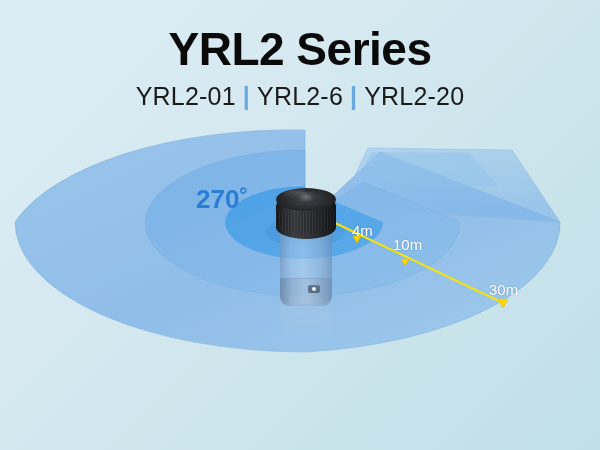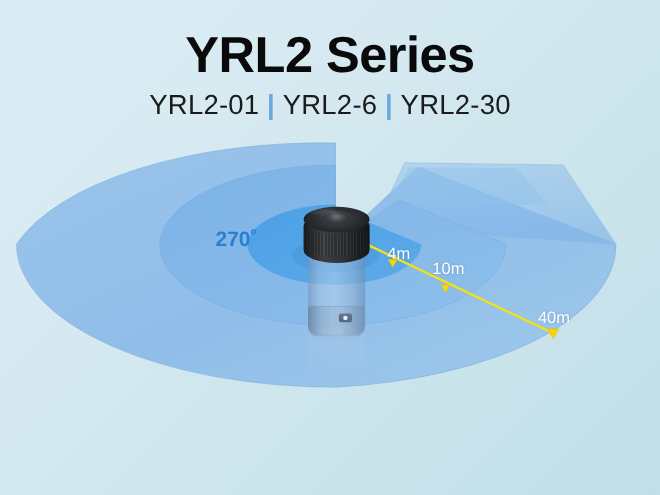--- a/index.html
+++ b/index.html
@@ -202,24 +202,23 @@
   
   .anno {
     position: absolute;
     z-index: 35;
     white-space: nowrap;
     font-family: "Liberation Sans", sans-serif;
   }
   #angle-label {
     left: 196px;
     top: 184px;
-    font-size: 19px;
+    font-size: 26px;
     font-weight: bold;
     color: #2a7fd4;
-    margin-top: 24px;
   }
   .dist-label {
     font-size: 15px;
     font-weight: normal;
     color: #ffffff;
     text-shadow: 0 0 2px rgba(40,80,130,0.40);
   }
   #dist-5m  { left: 352px; top: 222px; }
   #dist-10m { left: 393px; top: 236px; }
   #dist-20m { left: 489px; top: 281px; }
@@ -332,24 +331,24 @@
     <div class="dev-cap-ridges"></div>
     <div class="dev-cap-top"></div>
     <div class="dev-lens-outer"></div>
     <div class="dev-lens-inner"></div>
     <div class="dev-cap-hl"></div>
   </div>
 
   <div id="header">
     <h1 id="title">YRL2 Series</h1>
     <div id="subtitle">
-      <span>YRL2-01</span><span class="sep">|</span><span>YRL2-6</span><span class="sep">|</span><span>YRL2-30</span>
+      <span>YRL2-01</span><span class="sep">|</span><span>YRL2-6</span><span class="sep">|</span><span>YRL2-20</span>
     </div>
   </div>
 
   <div class="anno" id="angle-label">270˚</div>
 
   <div class="anno dist-label" id="dist-5m">4m</div>
   <div class="anno dist-label" id="dist-10m">10m</div>
-  <div class="anno dist-label" id="dist-20m">40m</div>
+  <div class="anno dist-label" id="dist-20m">30m</div>
 
 
 </div>
 
 </body></html>

